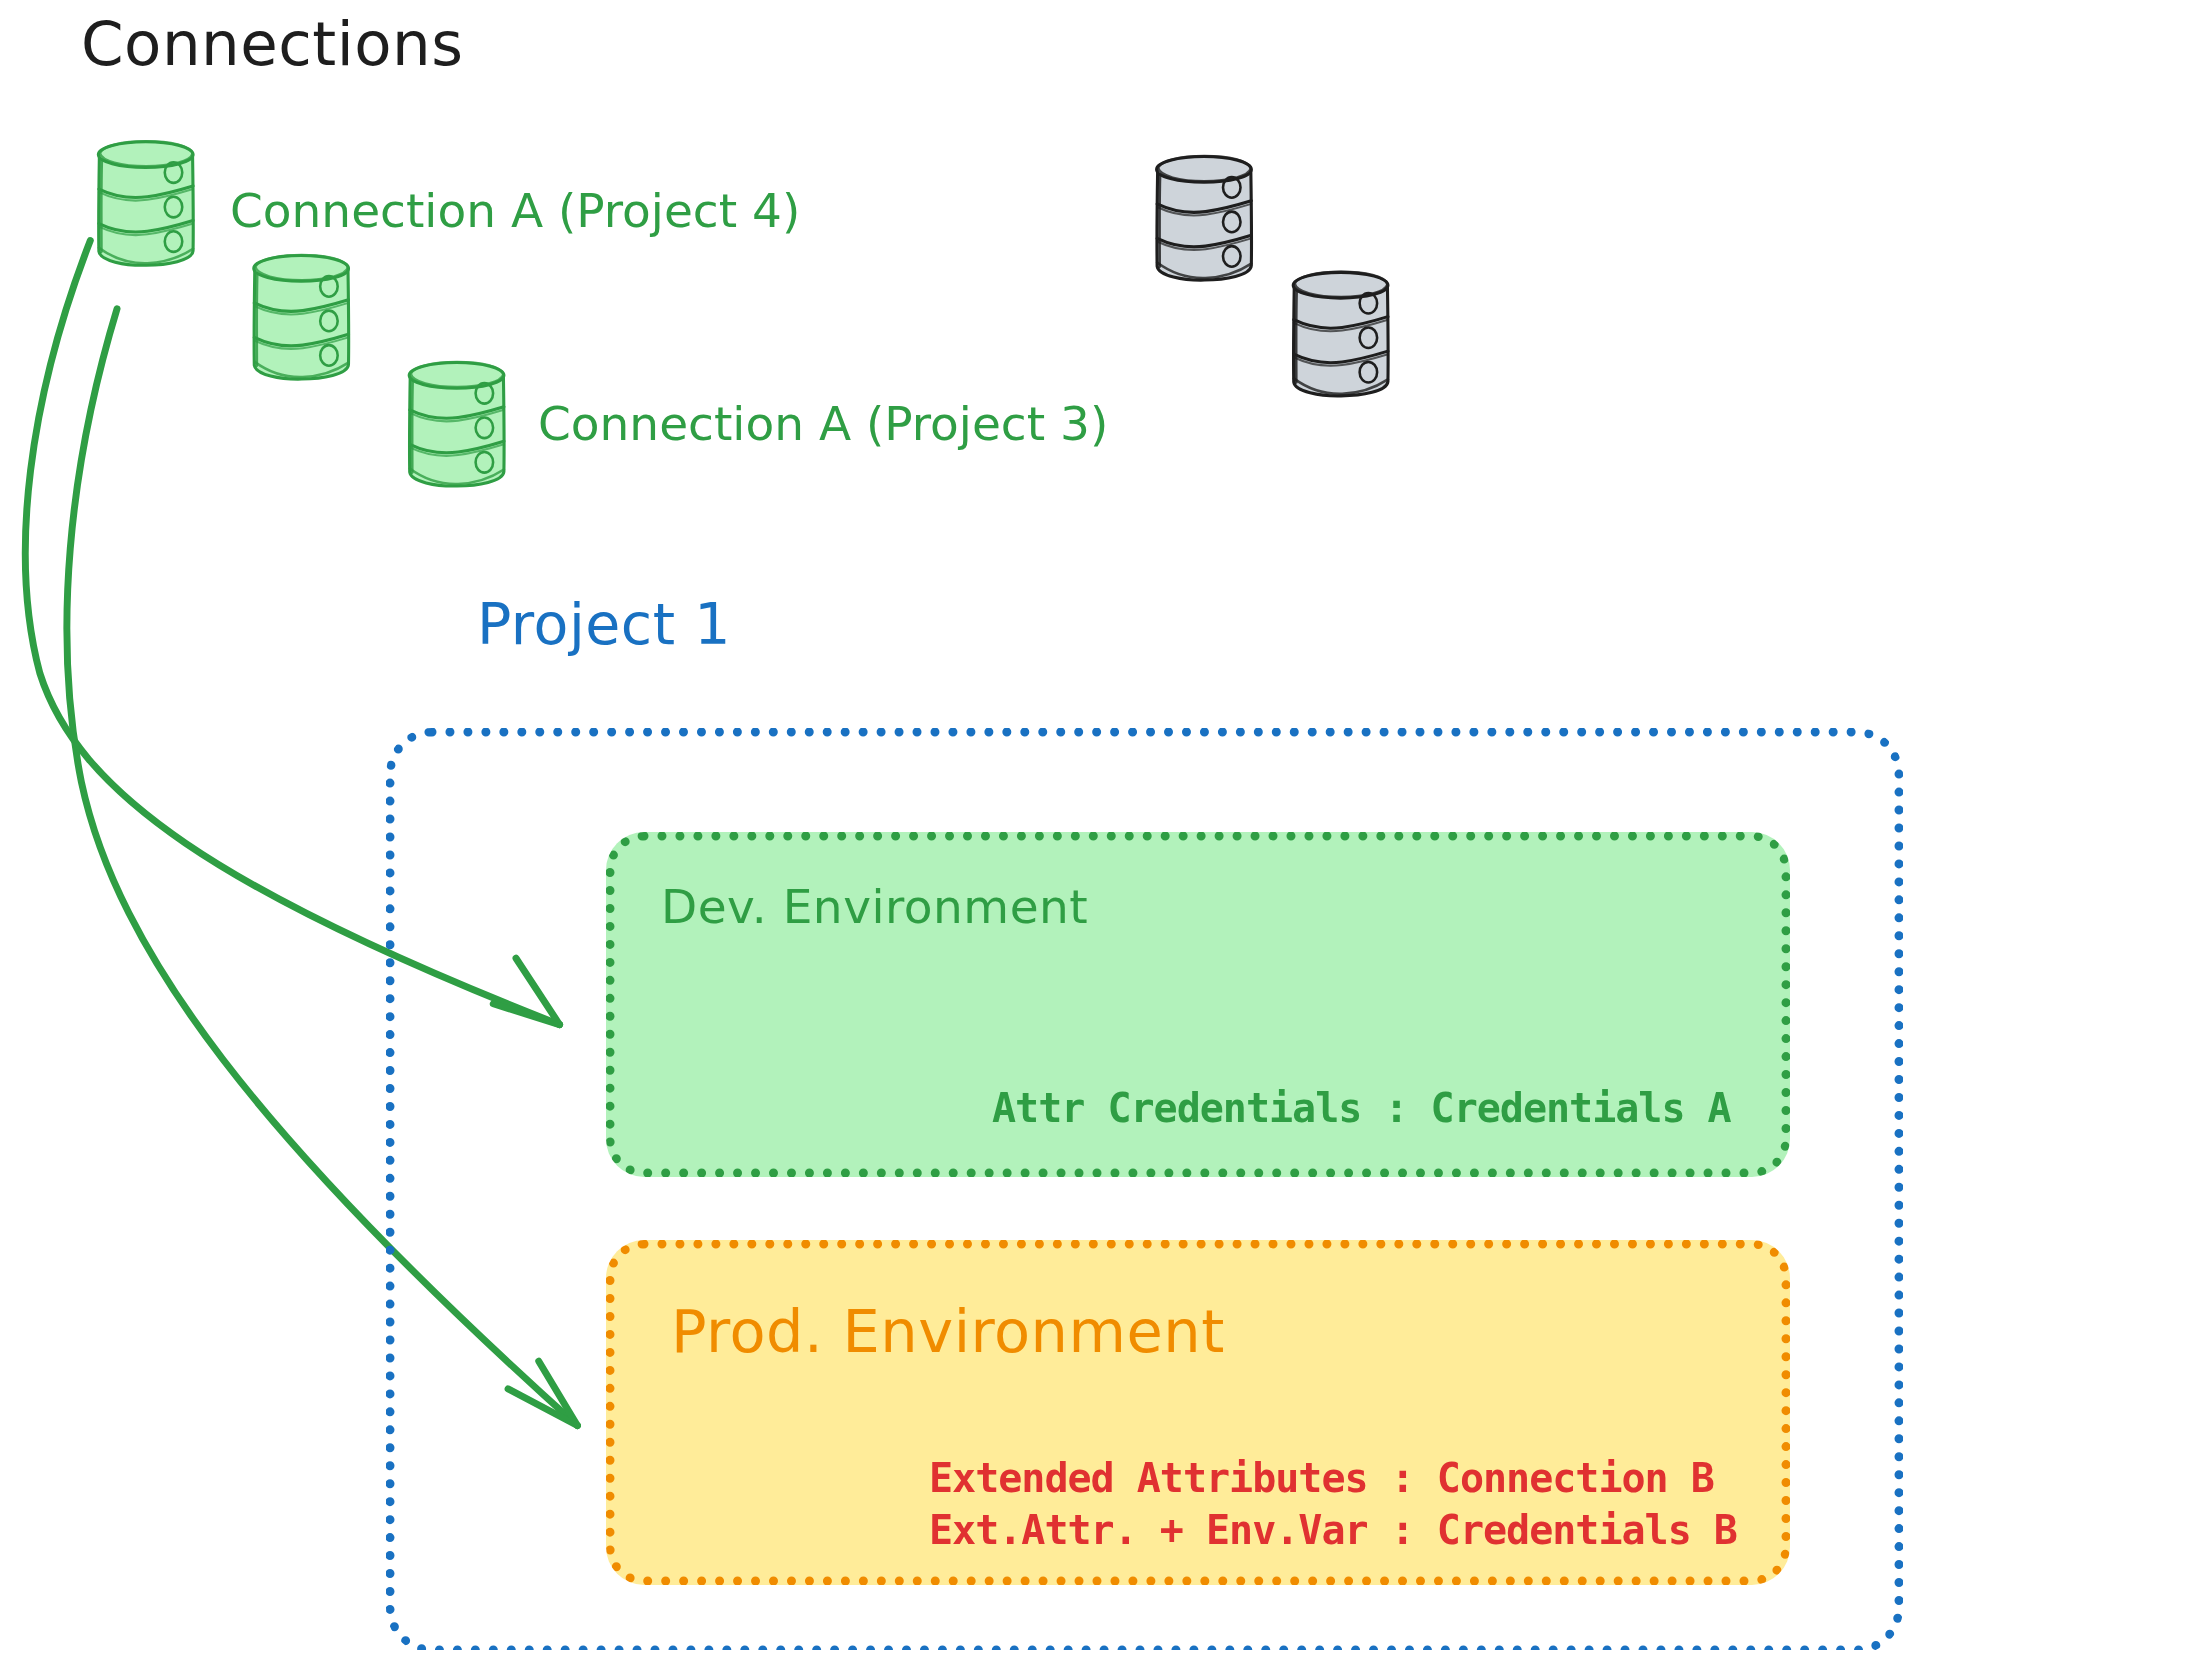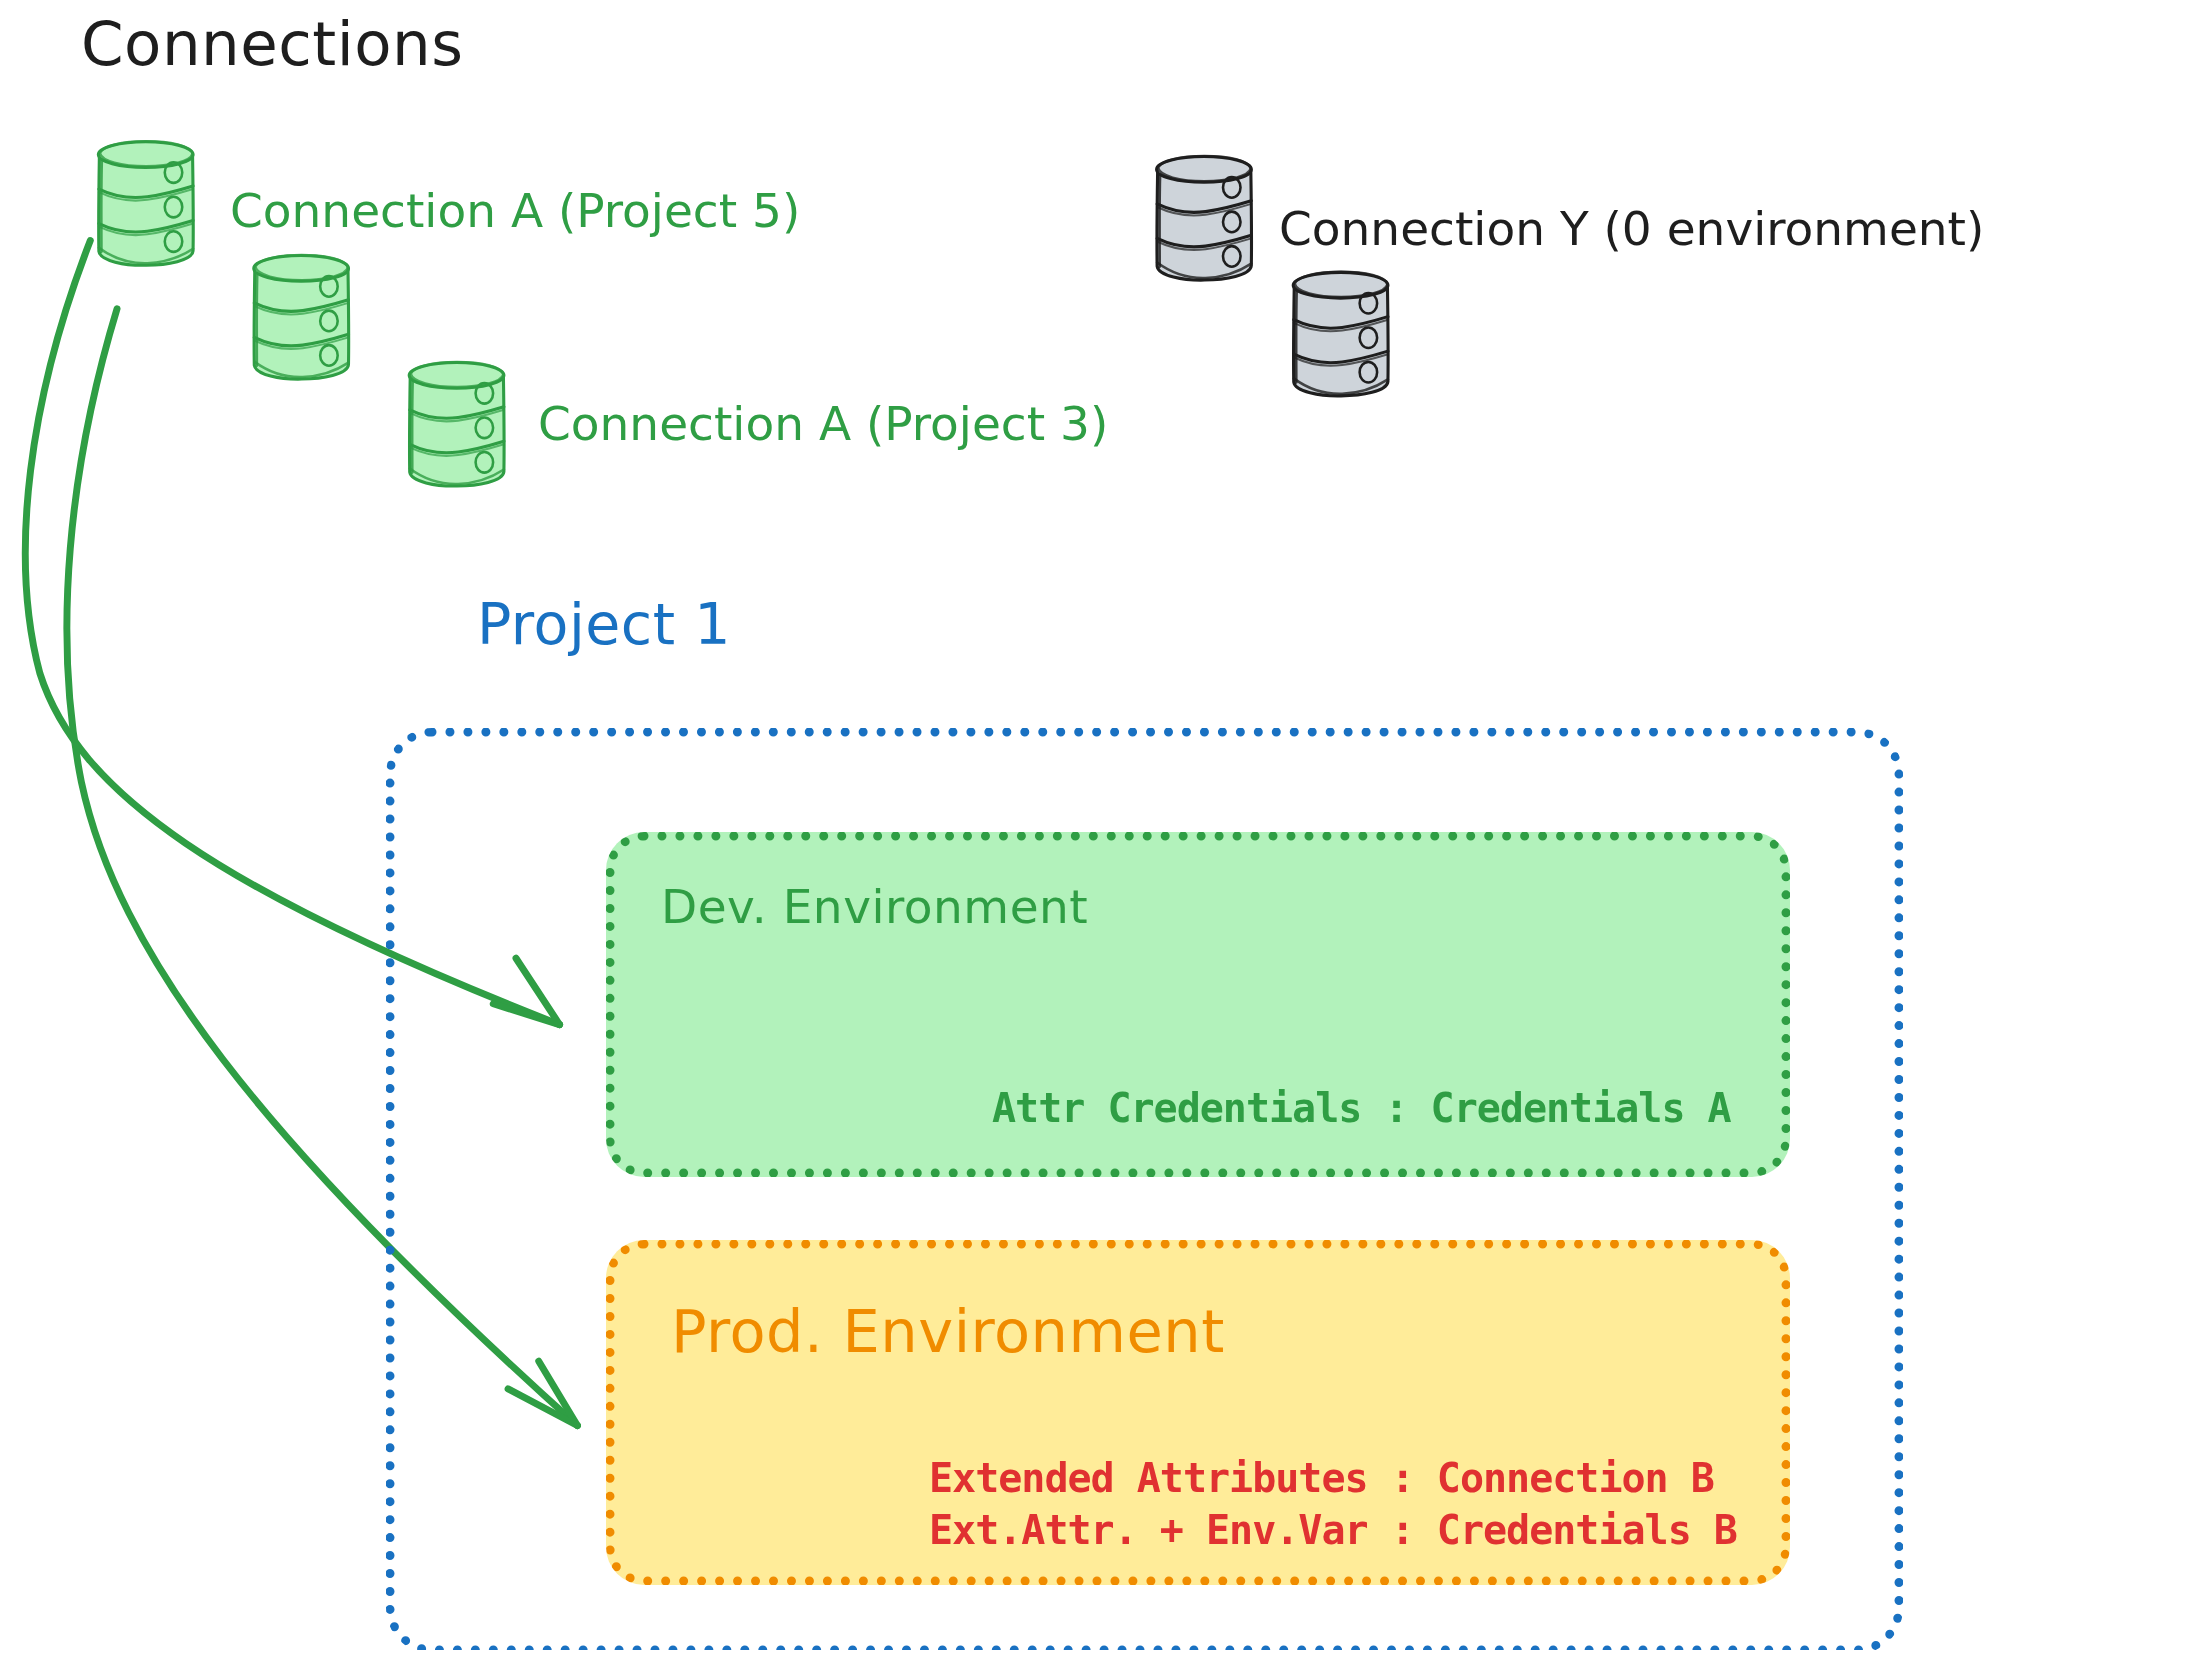--- a/index.html
+++ b/index.html
@@ -210,23 +210,22 @@
     <g transform="translate(1165,155) scale(0.52)">
       <use href="#db-glyph-gray"></use>
     </g>
     <g transform="translate(1303,272) scale(0.52)">
       <use href="#db-glyph-gray"></use>
     </g>
   </svg>
 
   <div class="hand-title" id="connections-title">Connections</div>
 
-  <div class="hand-label conn-label-green" id="label-conn-a1">Connection A (Project 5)</div>
+  <div class="hand-label conn-label-green" id="label-conn-a1">Connection A (Project 4)</div>
   <div class="hand-label conn-label-green" id="label-conn-a3">Connection A (Project 3)</div>
-  <div class="hand-label conn-label-gray" id="label-conn-y">Connection Y (0 environment)</div>
 
   <div class="hand-title" id="project-title">Project 1</div>
 
   <div class="dotted-box" id="project-box"></div>
 
   <div class="dotted-box" id="dev-box"></div>
   <div class="hand-title" id="dev-title">Dev. Environment</div>
   <div class="mono-line" id="dev-cred-line">Attr Credentials : Credentials A</div>
 
   <div class="dotted-box" id="prod-box"></div>

